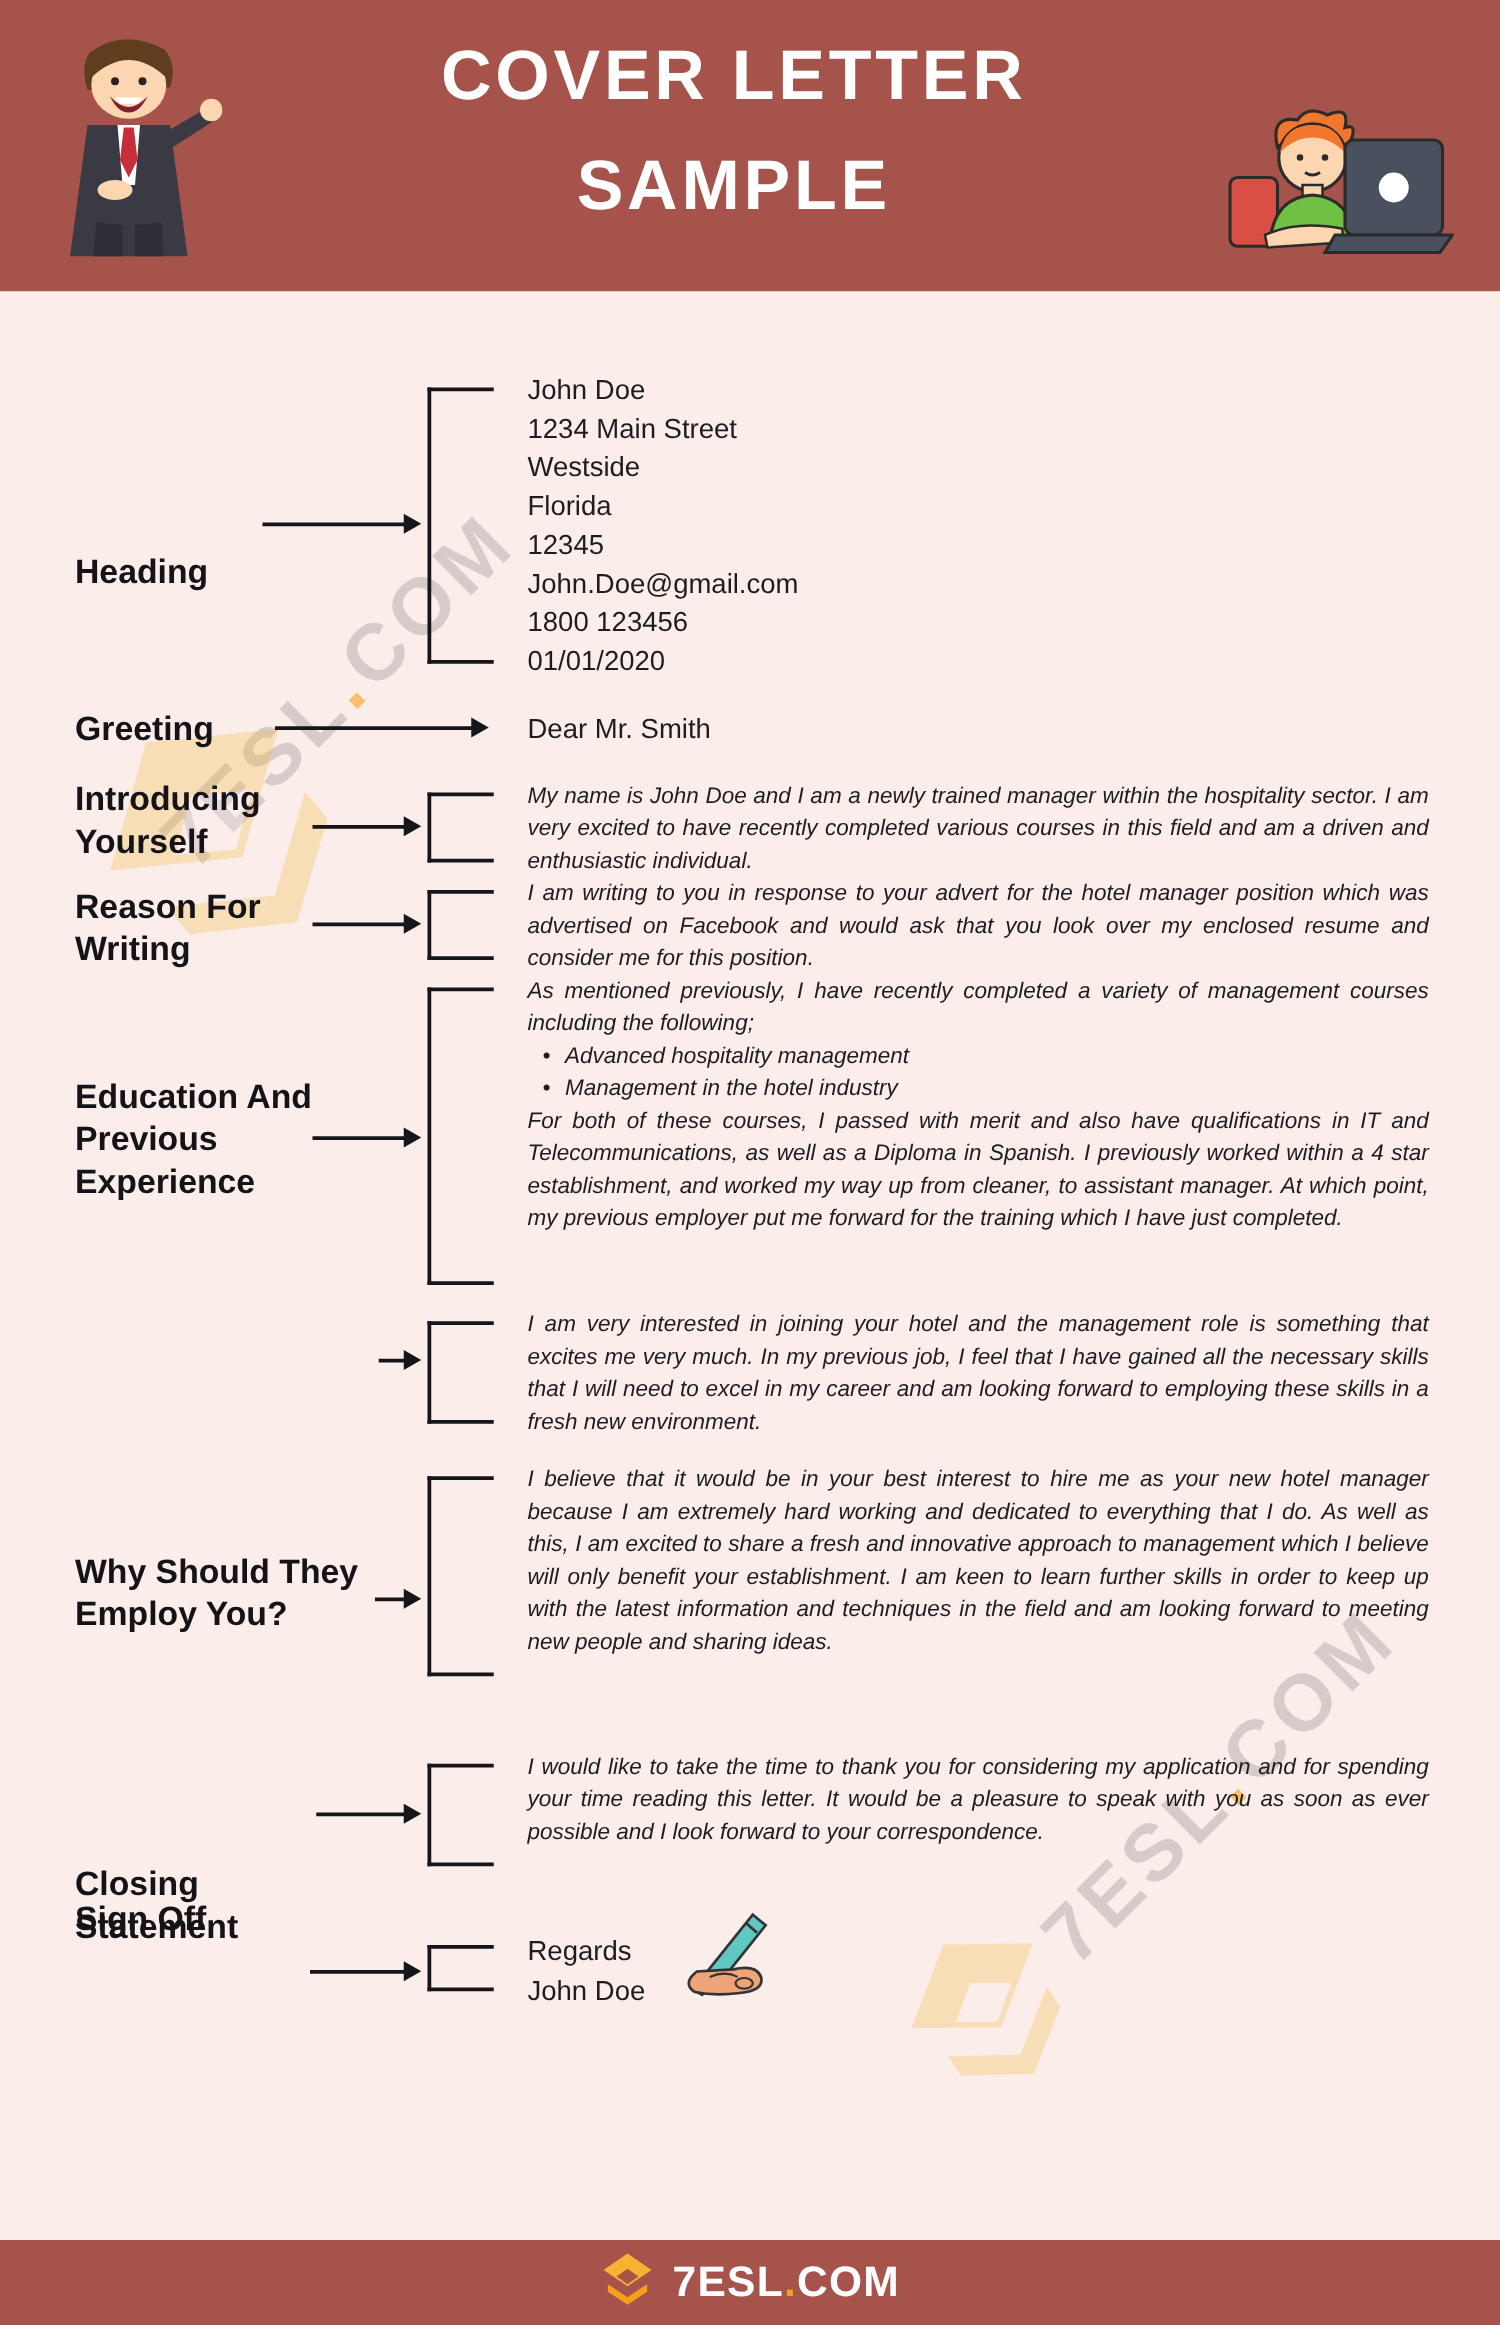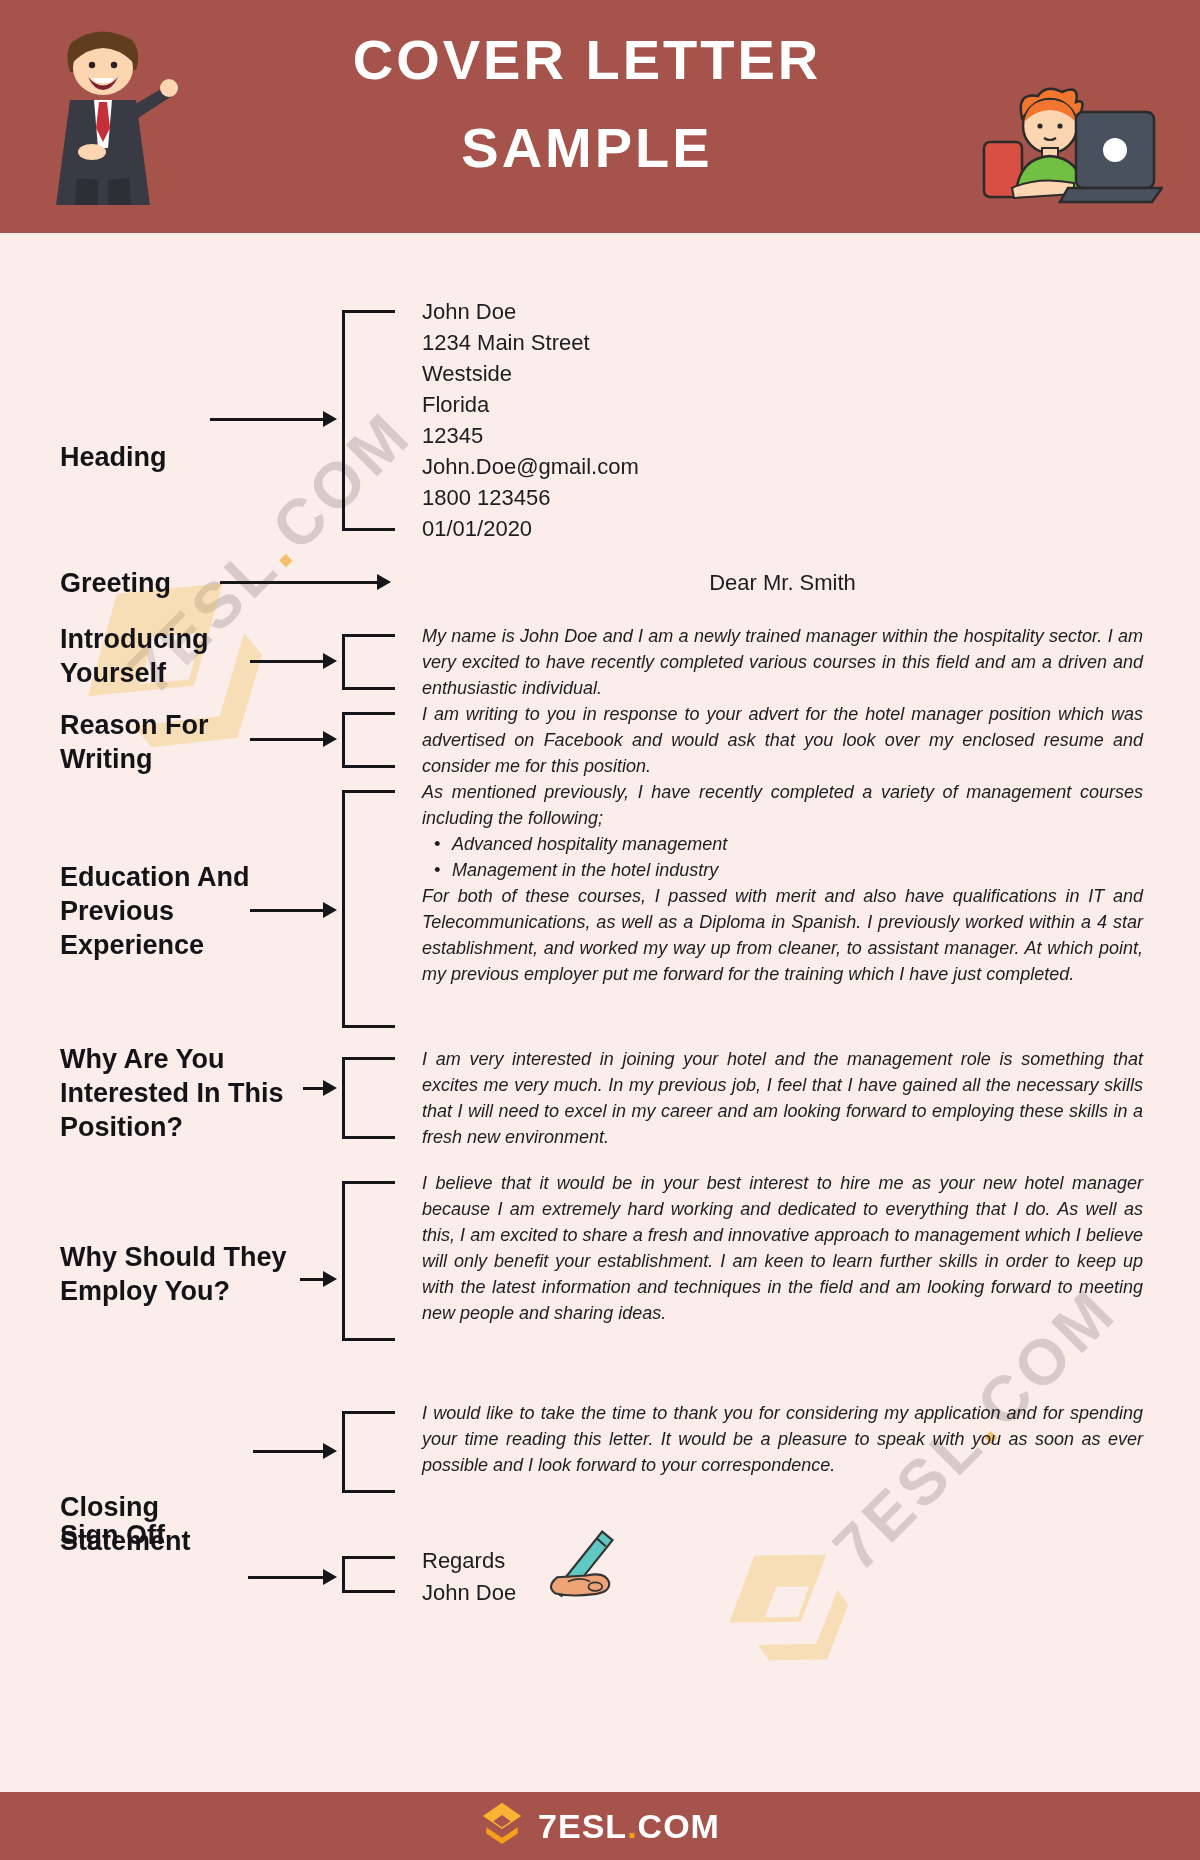--- a/index.html
+++ b/index.html
@@ -39,21 +39,21 @@
     border:3px solid #15151a;border-right:none;box-sizing:border-box;
   }
   .arrow{position:absolute;height:3px;background:#15151a;}
   .arrow::after{
     content:"";position:absolute;right:-13px;top:-7px;width:0;height:0;
     border-left:14px solid #15151a;
     border-top:8px solid transparent;border-bottom:8px solid transparent;
   }
   
   .addr{position:absolute;left:422px;width:721px;font-size:22px;line-height:31px;}
-  .gline{position:absolute;left:422px;width:721px;font-size:22px;line-height:26px;text-align:center;}
+  .gline{position:absolute;left:422px;width:721px;font-size:22px;line-height:26px;}
   .para{position:absolute;left:422px;width:721px;font-size:18px;line-height:26px;text-align:justify;font-style:italic;}
   .para .sub{text-align:justify;}
   .bullet-row{display:flex;text-align:left;}
   .bullet-dot{width:18px;padding-left:12px;flex:0 0 auto;}
   .signoff{position:absolute;left:422px;width:300px;font-size:22px;line-height:32px;}
   .penicon{position:absolute;left:542px;top:1516px;}
   
   .man-left{position:absolute;left:28px;top:20px;}
   .man-right{position:absolute;left:978px;top:84px;}
   .footer-logo-text{font-weight:bold;font-size:34px;letter-spacing:1px;color:#ffffff;}
@@ -172,25 +172,20 @@
       <span class="bullet-dot">•</span>
       <span>Advanced hospitality management</span>
     </div>
     <div class="bullet-row">
       <span class="bullet-dot">•</span>
       <span>Management in the hotel industry</span>
     </div>
     <div class="sub">For both of these courses, I passed with merit and also have qualifications in IT and Telecommunications, as well as a Diploma in Spanish. I previously worked within a 4 star establishment, and worked my way up from cleaner, to assistant manager. At which point, my previous employer put me forward for the training which I have just completed.</div>
   </div>
 
-  <div class="label" style="top:1042px;">
-    <div>Why Are You</div>
-    <div>Interested In This</div>
-    <div>Position?</div>
-  </div>
   <div class="arrow" style="top:1087px;left:303px;width:21px;"></div>
   <div class="bracket" style="top:1057px;height:82px;"></div>
   <div class="para" style="top:1046px;">I am very interested in joining your hotel and the management role is something that excites me very much. In my previous job, I feel that I have gained all the necessary skills that I will need to excel in my career and am looking forward to employing these skills in a fresh new environment.</div>
 
   <div class="label" style="top:1240px;">
     <div>Why Should They</div>
     <div>Employ You?</div>
   </div>
   <div class="arrow" style="top:1278px;left:300px;width:24px;"></div>
   <div class="bracket" style="top:1181px;height:160px;"></div>

